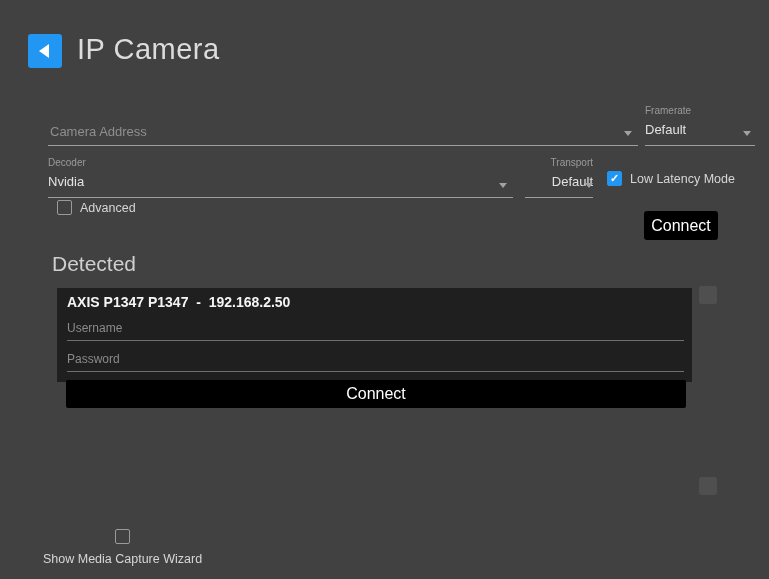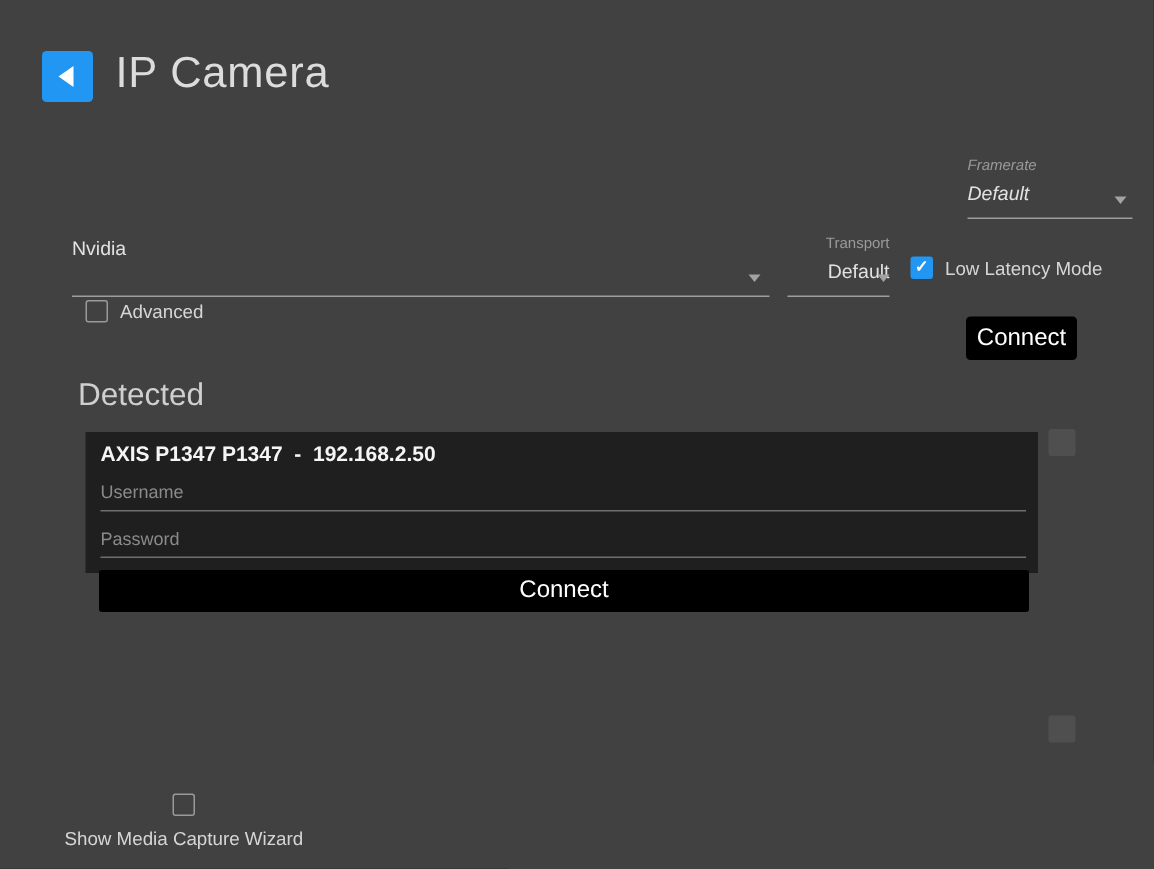--- a/index.html
+++ b/index.html
@@ -41,21 +41,21 @@
     position:absolute; left:0; right:0; bottom:0; width:100%;
     background:transparent; border:none; outline:none;
     color:#dddddd; font-size:13px; padding:0 22px 6px 2px;
     font-family:"Liberation Sans", sans-serif;
   }
   input.line-input::placeholder { color:#8f8f8f; opacity:1; }
 
   #camera-address-field { left:48px; top:112px; width:590px; height:34px; }
   #camera-address-field .chev { right:6px; bottom:9px; }
 
-  #framerate-group { left:645px; top:105px; width:110px; height:41px;font-style:italic; }
+  #framerate-group { left:645px; top:105px; width:110px; height:41px; }
   #framerate-group .chev { right:4px; bottom:9px; }
 
   #decoder-group { left:48px; top:157px; width:465px; height:41px; }
   #decoder-group .chev { right:6px; bottom:9px; }
 
   #transport-group { left:525px; top:157px; width:68px; height:41px;text-align:right; }
   #transport-group .chev { right:0px; bottom:9px; }
 
   
   .checkbox-row {
@@ -123,28 +123,33 @@
 </head>
 <body>
 
 <div class="app">
 
   <button class="back-btn">
     <span class="back-arrow"></span>
   </button>
   <div class="page-title">IP Camera</div>
 
+  <div class="u-field" id="camera-address-field">
+    <input class="line-input" type="text" placeholder="Camera Address" style="">
+    <span class="chev"></span>
+  </div>
 
   <div class="u-field" id="framerate-group">
     <span class="sm-label">Framerate</span>
     <span class="value">Default</span>
     <span class="chev"></span>
   </div>
 
   <div class="u-field" id="decoder-group">
+    <span class="sm-label">Decoder</span>
     <span class="value">Nvidia</span>
     <span class="chev"></span>
   </div>
 
   <div class="u-field" id="transport-group">
     <span class="sm-label">Transport</span>
     <span class="value">Default</span>
     <span class="chev"></span>
   </div>
 

